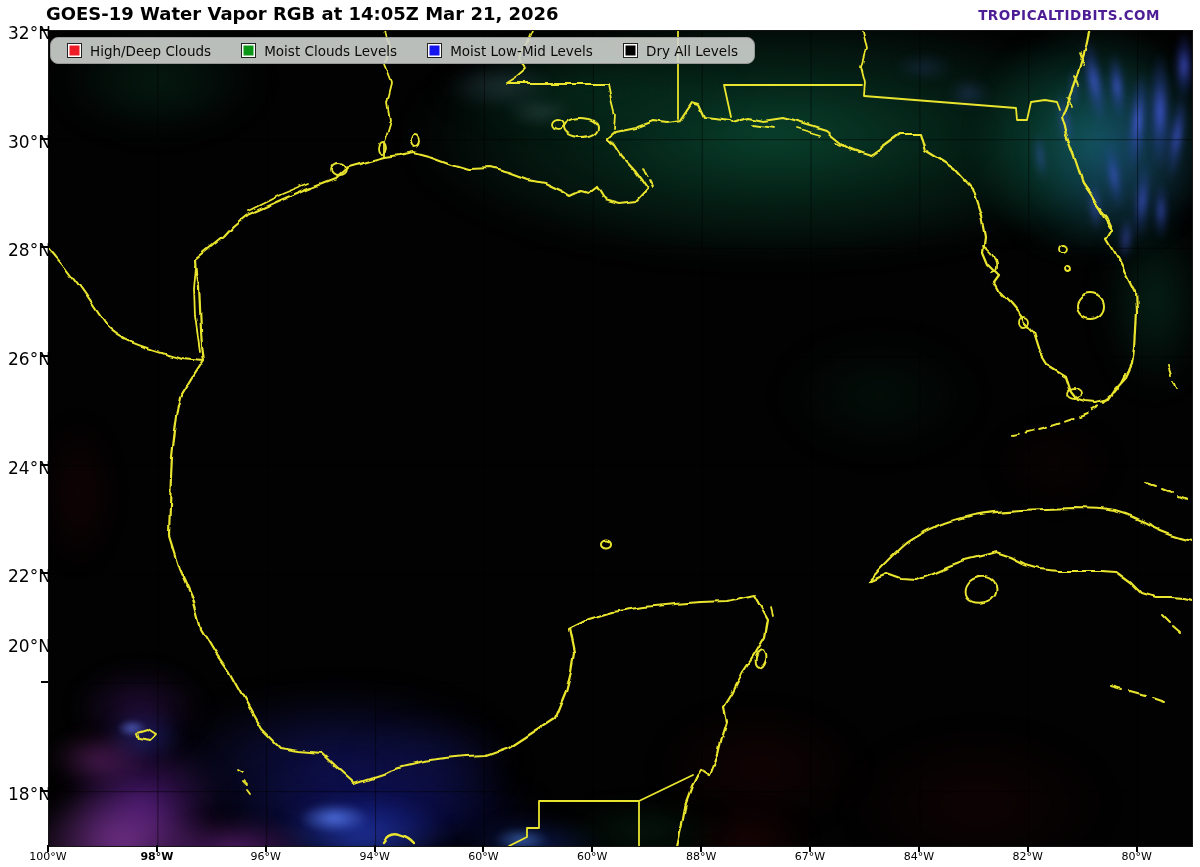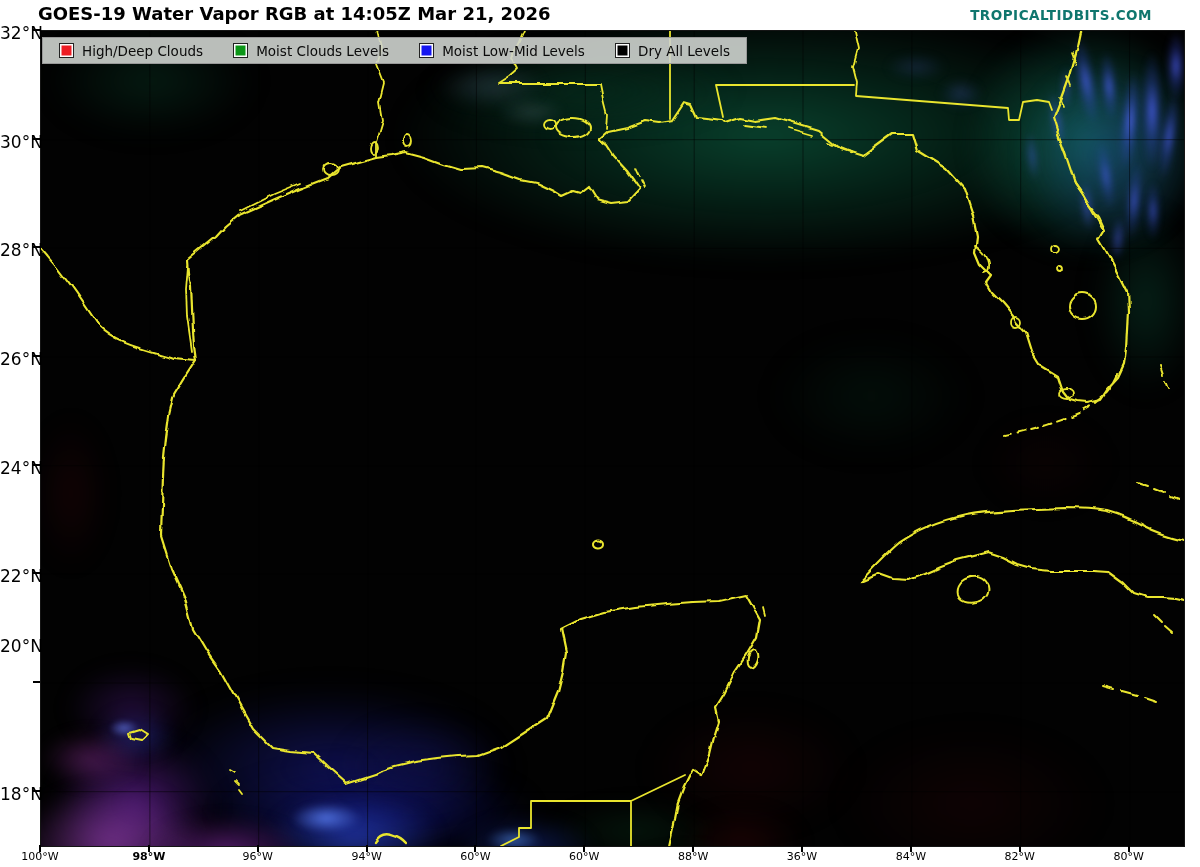--- a/index.html
+++ b/index.html
@@ -1,35 +1,35 @@
 <!DOCTYPE html>
 <html style="--coast: #e9e52e; --grid: rgba(0,0,0,0.5); --legend_bg: rgba(206,211,206,0.9); --map_bg: #020202; --moist_green: #0d5c48; --cloud_blue: #4a5cf5; --low_mid_purple: #7a2fa0; --deep_navy: #16166e; --dry_black: #020202; --faint_red: #6e0a0f; --page_bg: #ffffff;"><head>
 <meta charset="utf-8">
 <style>
   html,body{margin:0;padding:0;background:#ffffff;width:1200px;height:867px;overflow:hidden;
             font-family:"DejaVu Sans",sans-serif;}
-  .page{position:relative;width:1188px;height:867px;background:#fff;}
+  .page{position:relative;width:1188px;height:867px;background:#fff;margin-left:8px;}
 
   .title{position:absolute;left:38px;top:3px;font-size:18px;font-weight:700;color:#000;}
   .watermark{position:absolute;right:36px;top:7px;font-size:13.5px;font-weight:700;
-             color:#0f766e;letter-spacing:.5px;}
+             color:#4c1d95;letter-spacing:.5px;}
 
   .map{position:absolute;left:40px;top:30px;width:1143px;height:815px;background:#020202;
        border:1px solid #151515;overflow:hidden;}
 
   .blob{position:absolute;border-radius:50%;}
   .bl-st{position:absolute;border-radius:50%;filter:blur(3px);}
 
   svg.coastsvg{position:absolute;left:0;top:0;z-index:5;}
   .cl{stroke:var(--coast,#e9e52e);fill:none;stroke-linejoin:round;stroke-linecap:round;}
   .grid line{stroke:var(--grid,rgba(0,0,0,0.5));stroke-width:1;}
 
   .legend{position:absolute;left:1px;top:6px;width:705px;height:27px;z-index:9;
           background:var(--legend_bg,rgba(206,211,206,0.9));border:1px solid #999;
-          border-radius:0;display:flex;align-items:center;justify-content:space-between;
+          border-radius:8px;display:flex;align-items:center;justify-content:space-between;
           padding:0 16px;box-sizing:border-box;}
   .legend-item{display:flex;align-items:center;}
   .swatch{width:13px;height:13px;margin-right:8px;border:1px solid #222;
           box-shadow:inset 0 0 0 1.5px #fdfdfd;flex:0 0 auto;}
   .legend-label{font-size:13.5px;color:#0a0a0a;white-space:nowrap;}
 
   .latlab{position:absolute;left:0;width:34px;text-align:right;font-size:17px;color:#000;}
   .lattick{position:absolute;left:33px;width:7px;height:2px;background:#000;}
   .lonlab{position:absolute;width:60px;text-align:center;top:850px;font-size:11px;color:#000;}
   .lontick{position:absolute;top:845px;width:2px;height:7px;background:#000;}
@@ -219,21 +219,21 @@
       <div class="lonlab" style="left: 227.72px;">96°W</div>
       <div class="lontick" style="left: 256.72px;"></div>
       <div class="lonlab" style="left: 336.58px;">94°W</div>
       <div class="lontick" style="left: 365.58px;"></div>
       <div class="lonlab" style="left: 445.44px;">60°W</div>
       <div class="lontick" style="left: 474.44px;"></div>
       <div class="lonlab" style="left: 554.3px;">60°W</div>
       <div class="lontick" style="left: 583.3px;"></div>
       <div class="lonlab" style="left: 663.16px;">88°W</div>
       <div class="lontick" style="left: 692.16px;"></div>
-      <div class="lonlab" style="left: 772.02px;">36°W</div>
+      <div class="lonlab" style="left: 772.02px;">67°W</div>
       <div class="lontick" style="left: 801.02px;"></div>
       <div class="lonlab" style="left: 880.88px;">84°W</div>
       <div class="lontick" style="left: 909.88px;"></div>
       <div class="lonlab" style="left: 989.74px;">82°W</div>
       <div class="lontick" style="left: 1018.74px;"></div>
       <div class="lonlab" style="left: 1098.6px;">80°W</div>
       <div class="lontick" style="left: 1127.6px;"></div>
     </div>
 </div>
 

